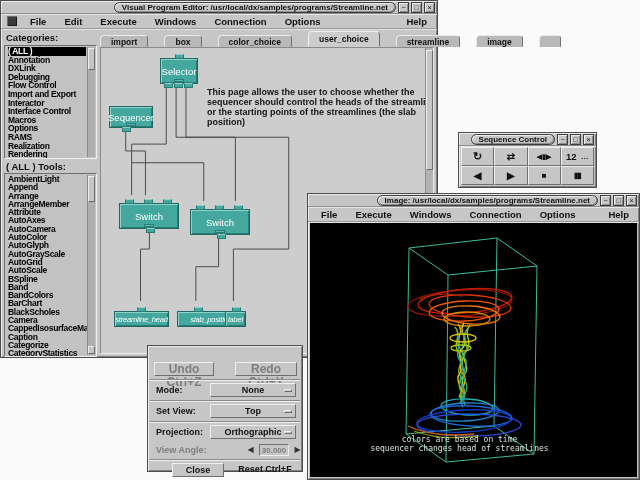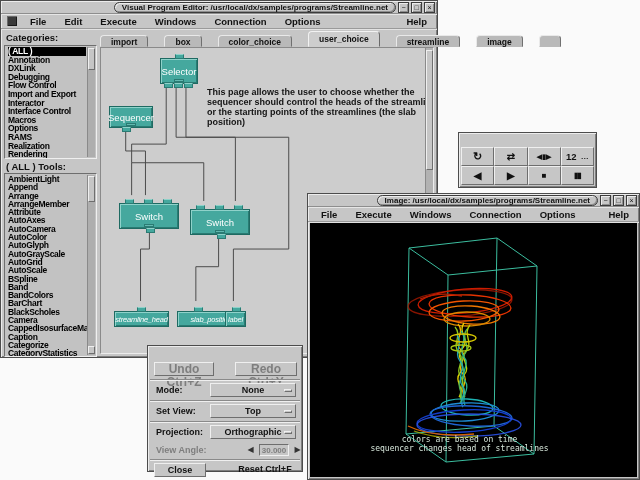--- a/index.html
+++ b/index.html
@@ -328,26 +328,32 @@
       <span>Orthographic</span>
       <span class="opt-dash"></span>
     </div>
 
     <div class="vc-label dim" style="top:86px">View Angle:</div>
     <div class="vc-arrow" style="left:96px;top:85px">◀</div>
     <div class="vc-field sunken dim" style="left:111px;top:85px;width:30px">30.000</div>
     <div class="vc-arrow" style="left:143px;top:85px">▶</div>
     <div class="groove" style="top:100px"></div>
 
-    <div class="vc-btn raised" style="left:6px;top:104px;width:52px;font-size:9px">Close</div>
+    <div class="vc-btn raised" style="left:24px;top:104px;width:52px;font-size:9px">Close</div>
     <div class="vc-btn" style="right:4px;top:104px;width:66px;font-size:9px">Reset Ctrl+F</div>
   </div>
 </div>
 
 <div class="window" id="seqctl">
+  <div class="titlebar">
+    <div class="title-pill">Sequence Control</div>
+    <div class="tb-btn">−</div>
+    <div class="tb-btn">□</div>
+    <div class="tb-btn">×</div>
+  </div>
   <div class="sq-grid">
     <div class="sq-btn" style="font-size:11px">↻</div>
     <div class="sq-btn" style="font-size:10px">⇄</div>
     <div class="sq-btn" style="font-size:7px">◀▮▶</div>
     <div class="sq-btn" style="font-size:9.5px">
       <span>12</span>
       <span class="sq-more">…</span>
     </div>
     <div class="sq-btn" style="font-size:10px">◀</div>
     <div class="sq-btn" style="font-size:10px">▶</div>

